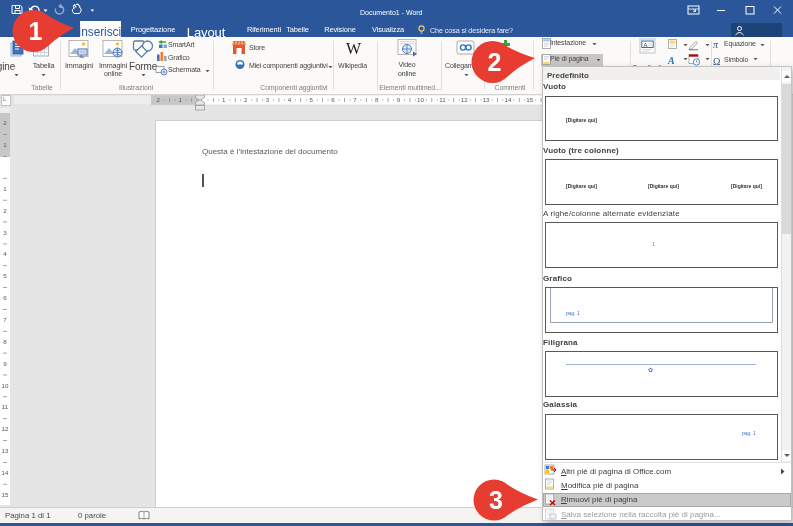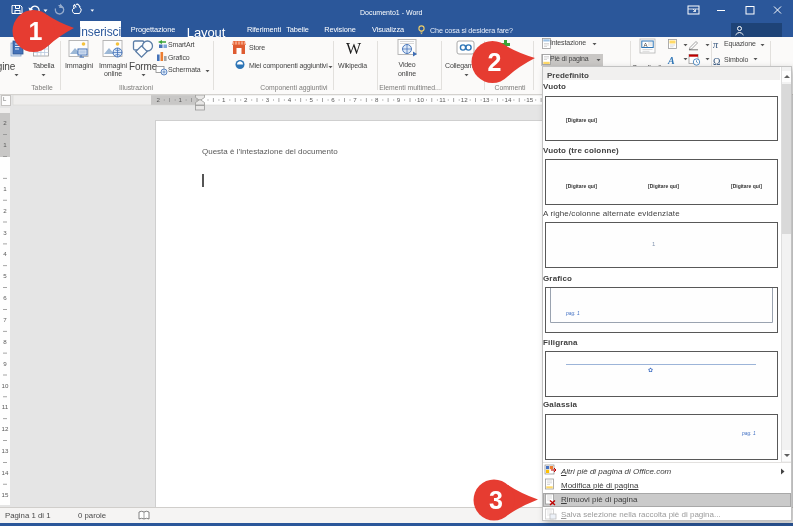--- a/index.html
+++ b/index.html
@@ -491,22 +491,22 @@
 <div class="abs" style="left:782px;top:71px;width:9px;height:11px;background:#fdfdfd;"></div>
 <svg class="abs" style="left:782.5px;top:74px;" width="8" height="5" viewBox="0 0 8 5">
     <path d="M1 4 L4 1 L7 4 Z" fill="#606060"></path>
   </svg>
 <div class="abs" style="left:782px;top:450px;width:9px;height:11px;background:#fdfdfd;"></div>
 <svg class="abs" style="left:782.5px;top:453px;" width="8" height="5" viewBox="0 0 8 5">
     <path d="M1 1 L4 4 L7 1 Z" fill="#606060"></path>
   </svg>
 <div class="abs" style="left:782px;top:84px;width:9px;height:150px;background:#d9d9d9;"></div>
 <div class="abs" style="left:543px;top:462px;width:248px;height:1px;background:#e3e1df;"></div>
-<div class="txt" style="left:561px;top:466.5px;font-size:8px;color:#3c3c3c;font-style:italic;"><u>A</u>ltri piè di pagina di Office.com</div>
-<div class="txt" style="left:561px;top:480.5px;font-size:8px;color:#3c3c3c;text-decoration:underline;"><u>M</u>odifica piè di pagina</div>
+<div class="txt" style="left:561px;top:466.5px;font-size:8px;color:#3c3c3c;"><u>A</u>ltri piè di pagina di Office.com</div>
+<div class="txt" style="left:561px;top:480.5px;font-size:8px;color:#3c3c3c;"><u>M</u>odifica piè di pagina</div>
 <div class="abs" style="left:543px;top:492.5px;width:248px;height:14.5px;background:#cacaca;border:1px solid #a8a8a8;box-sizing:border-box;"></div>
 <div class="txt" style="left:561px;top:495px;font-size:8px;color:#3c3c3c;"><u>R</u>imuovi piè di pagina</div>
 <div class="txt" style="left:561px;top:509.5px;font-size:8px;color:#9a9a9a;"><u>S</u>alva selezione nella raccolta piè di pagina...</div>
 <svg class="abs" style="left:780px;top:468px;" width="5" height="7" viewBox="0 0 5 7">
     <path d="M1 0.5 L4.5 3.5 L1 6.5 Z" fill="#444"></path>
   </svg>
 <svg class="abs" style="left:544px;top:463px;" width="14" height="60" viewBox="0 0 14 60">
 
 <g>
 <rect x="1" y="2" width="9" height="9" fill="#fff" stroke="#888" stroke-width="0.7"></rect>

